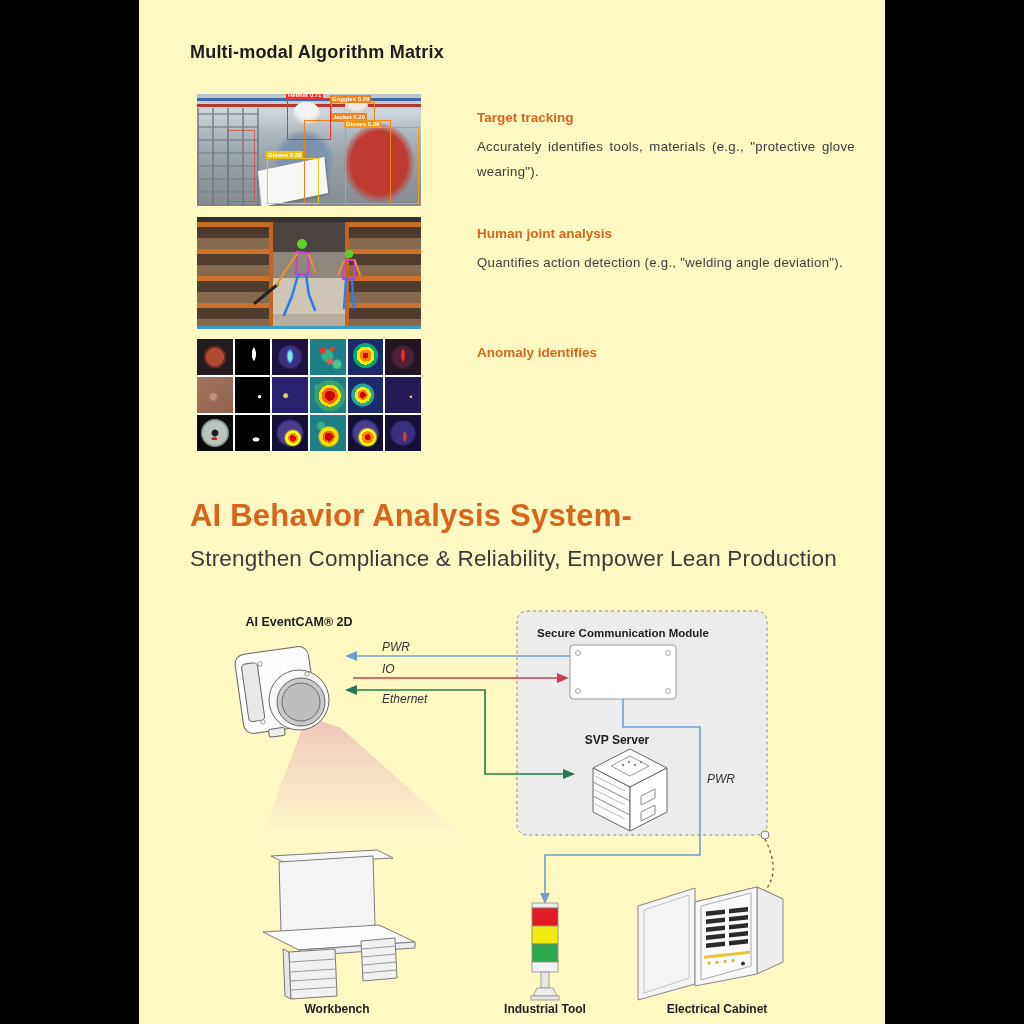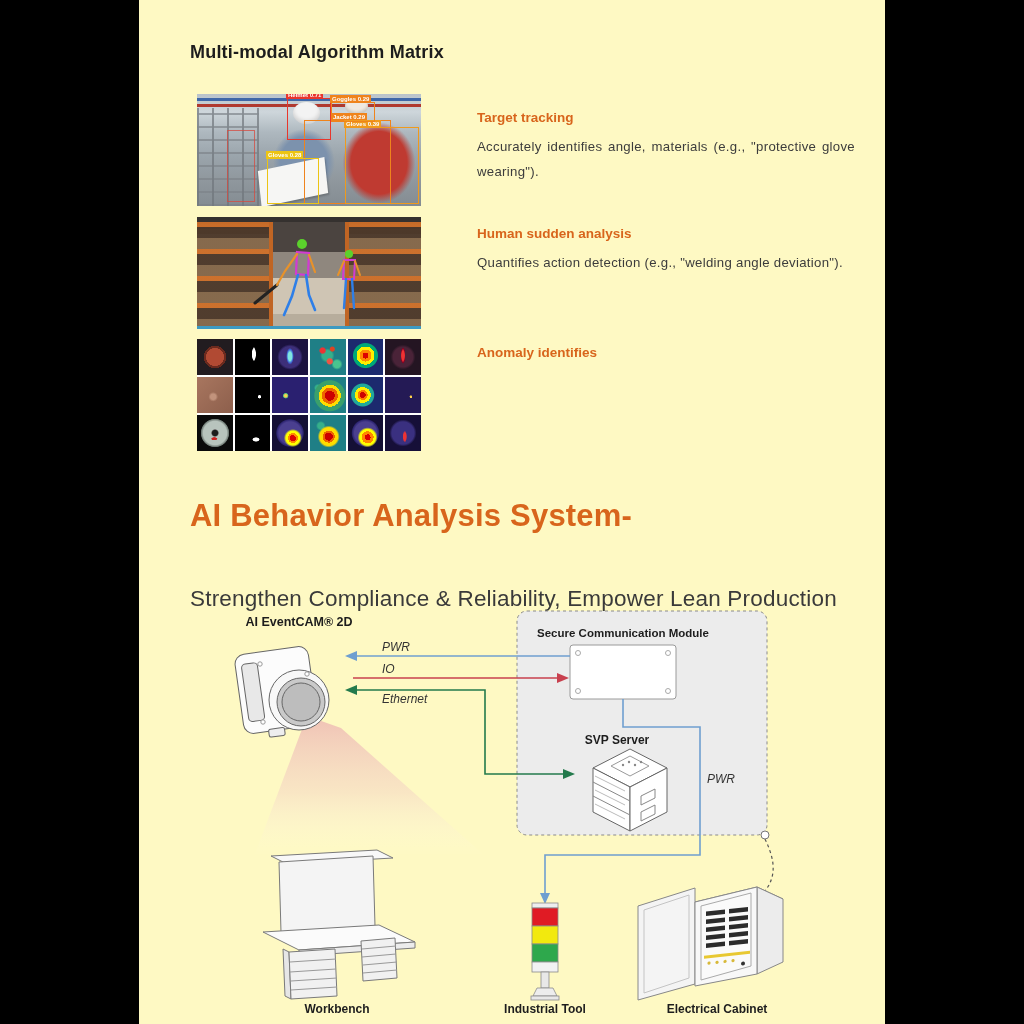--- a/index.html
+++ b/index.html
@@ -76,21 +76,21 @@
   .t12{background:radial-gradient(circle 2px at 72% 55%,#ffd24a 0 55%,rgba(0,0,0,0) 80%),#241a55;}
   .t13{background:radial-gradient(circle 5px at 50% 50%,#1c1c1c 0 55%,#777 70%,rgba(0,0,0,0) 80%),radial-gradient(ellipse 4px 2px at 48% 66%,#c22 0 60%,rgba(0,0,0,0) 85%),radial-gradient(circle 15px at 50% 50%,#b8c4bd 0 78%,#6a756f 92%,rgba(0,0,0,0) 96%),#0a0a0a;}
   .t14{background:radial-gradient(ellipse 5px 3px at 60% 68%,#fff 0 58%,rgba(0,0,0,0) 78%),#000;}
   .t15{background:radial-gradient(circle at 58% 64%,#d00 0 3px,#f80 3px 5px,#ff0 5px 7px,rgba(0,0,0,0) 9px),radial-gradient(circle 15px at 50% 50%,#4a3f8f 0 74%,#2c2470 88%,rgba(0,0,0,0) 94%),#140f35;}
   .t16{background:radial-gradient(circle at 52% 60%,#c00 0 4px,#e60 4px 6px,#fd0 6px 9px,rgba(0,0,0,0) 11px),radial-gradient(circle 6px at 30% 30%,#35b08a 0 50%,rgba(0,0,0,0) 80%),#1f7f86;}
   .t17{background:radial-gradient(circle at 56% 62%,#d00 0 3px,#f80 3px 6px,#ff0 6px 8px,rgba(0,0,0,0) 10px),radial-gradient(circle 15px at 50% 50%,#4a3f8f 0 74%,#2c2470 88%,rgba(0,0,0,0) 94%),#140f35;}
   .t18{background:radial-gradient(ellipse 3px 8px at 55% 60%,#e33 0 48%,rgba(0,0,0,0) 75%),radial-gradient(circle 15px at 50% 50%,#3a3080 0 74%,rgba(0,0,0,0) 90%),#160f38;}
 
   
   .hero-title{position:absolute;left:51px;top:498px;font-size:31px;color:#d8651c;letter-spacing:.2px;font-weight:bold;}
-  .hero-sub{position:absolute;left:51px;top:546px;font-size:22.5px;color:#3a3a3a;letter-spacing:.2px;margin-top:40px;}
+  .hero-sub{position:absolute;left:51px;top:546px;font-size:22.5px;color:#3a3a3a;letter-spacing:.2px;}
 
   
   .diagram{position:absolute;left:0;top:600px;width:746px;height:424px;}
   .diagram svg{font-family:"Liberation Sans",sans-serif;}
   .lbl-bold{font-weight:700;fill:#1d1d1d;}
   .lbl-line{font-style:italic;fill:#333;font-size:12px;}
 </style>
 </head>
 <body>
 
@@ -121,21 +121,21 @@
         </div>
         <div class="det d-helmet">
           <span class="det-label">Helmet 0.71</span>
         </div>
         <div class="det d-goggles">
           <span class="det-label">Goggles 0.29</span>
         </div>
       </div>
       <div class="row-text">
         <p class="row-h">Target tracking</p>
-        <p class="row-p">Accurately identifies angle, materials (e.g., "protective glove wearing").</p>
+        <p class="row-p">Accurately identifies tools, materials (e.g., "protective glove wearing").</p>
       </div>
     </div>
 
     <div class="row r2">
       <div class="photo p2">
         <div class="p2-rackL"></div>
         <div class="p2-rackR"></div>
         <div class="p2-aisle"></div>
         <div class="p2-post p2-postL"></div>
         <div class="p2-post p2-postR"></div>
@@ -152,21 +152,21 @@
             <circle cx="152" cy="37" r="4" fill="#5bd12c" stroke="none"></circle>
             <path d="M147 43 L158 43 L157 62 L146 62 Z" stroke="#d23bd2" stroke-width="2"></path>
             <path d="M147 44 L141 58" stroke="#e8922a" stroke-width="2"></path>
             <path d="M158 44 L163 58" stroke="#e8922a" stroke-width="2"></path>
             <path d="M149 62 L148 77 L147 91" stroke="#2e7fe8" stroke-width="2.4"></path>
             <path d="M155 62 L156 77 L157 91" stroke="#2e7fe8" stroke-width="2.4"></path>
           </g>
         </svg>
       </div>
       <div class="row-text">
-        <p class="row-h">Human sudden analysis</p>
+        <p class="row-h">Human joint analysis</p>
         <p class="row-p">Quantifies action detection (e.g., "welding angle deviation").</p>
       </div>
     </div>
 
     <div class="row r3">
       <div class="photo p3">
         <div class="tile t1"></div>
         <div class="tile t2"></div>
         <div class="tile t3"></div>
         <div class="tile t4"></div>

